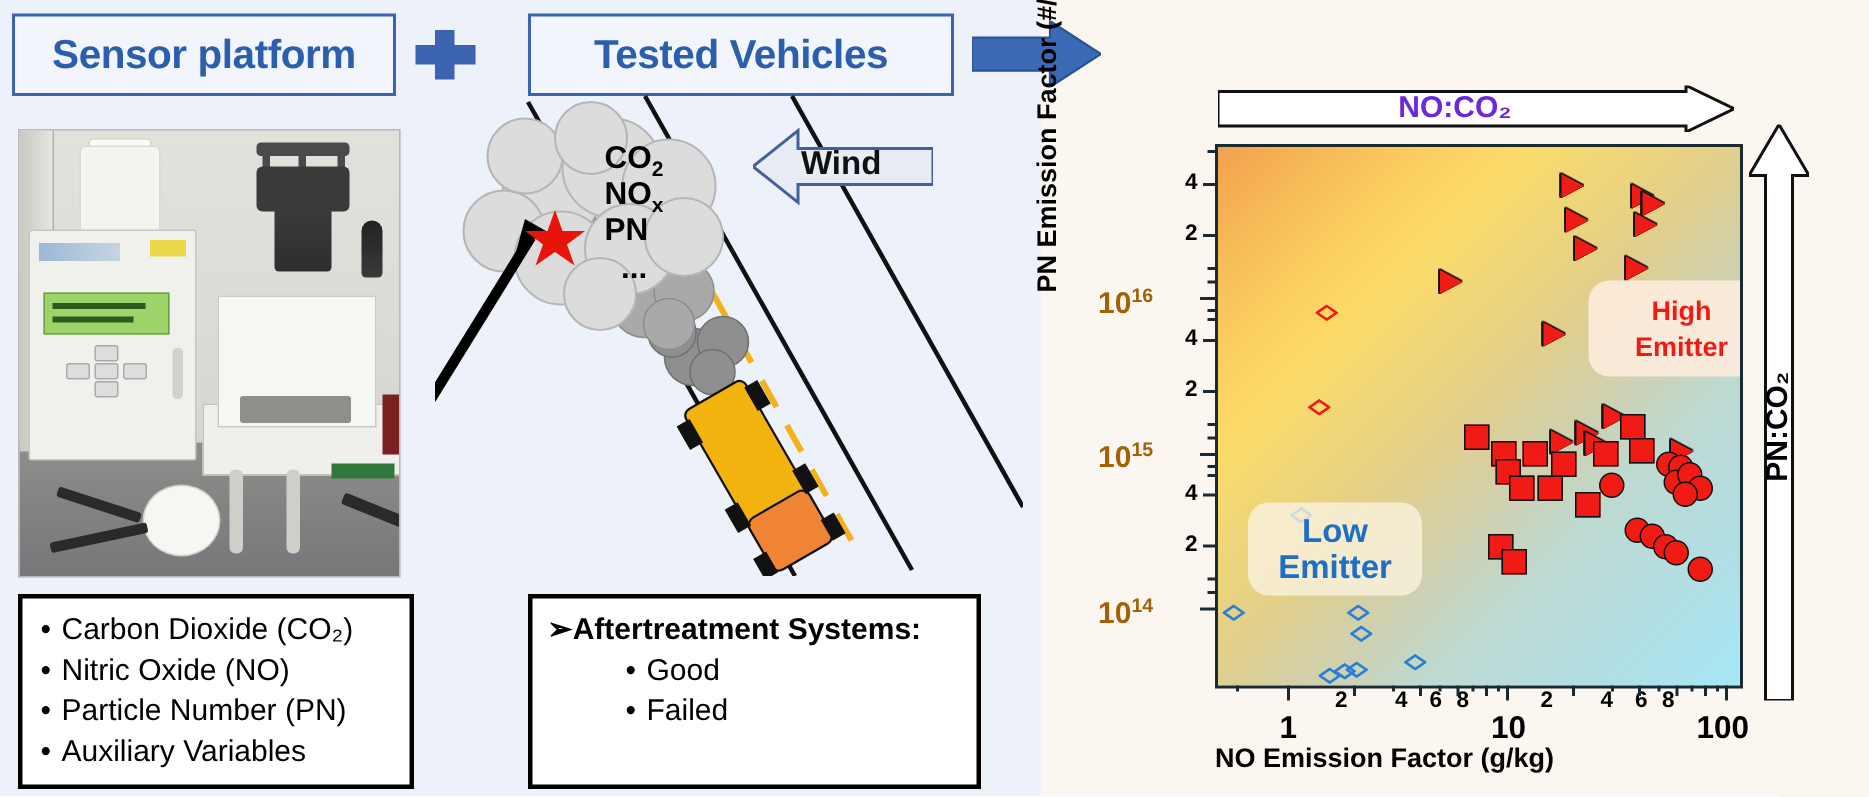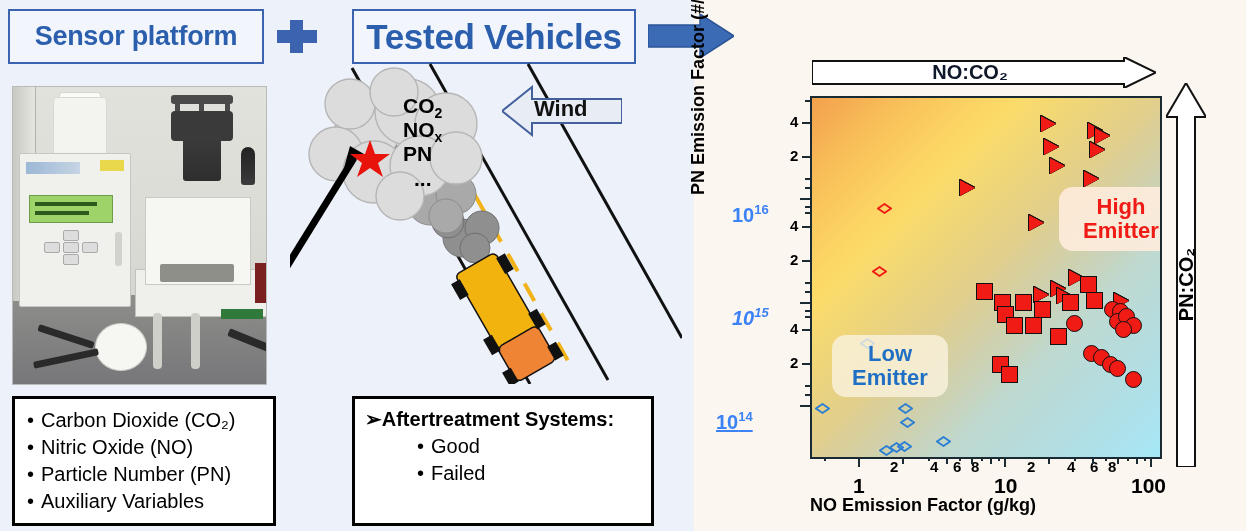--- a/index.html
+++ b/index.html
@@ -8,21 +8,21 @@
 
   
   .panel-left{position:absolute;left:0;top:0;width:694px;height:531px;background:#edf2fa;}
   .panel-right{position:absolute;left:694px;top:0;width:552px;height:531px;background:#fbf6f0;}
 
   
   .hdr-box{position:absolute;background:#f2f6fc;border:2px solid #3b63b0;
            display:flex;align-items:center;justify-content:center;
            color:#2b5fad;font-weight:bold;letter-spacing:-0.3px;}
   #hdr-sensor{left:8px;top:9px;width:252px;height:51px;font-size:27px;}
-  #hdr-vehicles{left:352px;top:9px;width:280px;height:51px;font-size:35px;}
+  #hdr-vehicles{left:352px;top:9px;width:280px;height:51px;font-size:27px;}
 
   
   .plus{position:absolute;left:277px;top:20px;width:40px;height:30px;}
   .plus i{position:absolute;background:#3b63b0;display:block;}
   .plus i.h{left:0;top:10px;width:40px;height:13px;}
   .plus i.v{left:13px;top:0px;width:13px;height:33px;}
 
   
   .bigarrow{position:absolute;left:648px;top:14px;width:86px;height:44px;}
 
@@ -136,36 +136,36 @@
   .dia{position:absolute;width:15px;height:10px;}
   .dia svg{display:block;}
 
   
   .ylab{position:absolute;left:-6px;top:140px;transform:rotate(-90deg);transform-origin:left top;
         font-size:18px;font-weight:bold;white-space:nowrap;color:#000;}
   .xlab{position:absolute;left:116px;top:440px;width:348px;text-align:left;
         font-size:18px;font-weight:bold;color:#000;}
   .ticklab{position:absolute;font-size:15px;font-weight:bold;color:#000;}
   .ticklabbig{position:absolute;font-size:21px;font-weight:bold;color:#000;}
-  .decade{position:absolute;font-size:20px;font-weight:bold;color:#3b82f6;white-space:nowrap;margin-top:13px;}
+  .decade{position:absolute;font-size:20px;font-weight:bold;color:#a16207;white-space:nowrap;}
   .decade sup{font-size:13px;}
 
   
   .toparrow{position:absolute;left:118px;top:2px;width:344px;height:31px;}
   .toparrow .txt{position:absolute;left:0;top:4px;width:316px;text-align:center;
-        font-size:20px;font-weight:bold;color:#0f172a;}
+        font-size:20px;font-weight:bold;color:#6d28d9;}
   .rightarrow{position:absolute;left:472px;top:28px;width:40px;height:384px;}
   .rightarrow .txt{position:absolute;left:-100px;top:190px;width:240px;text-align:center;
         transform:rotate(-90deg);font-size:20px;font-weight:bold;color:#000;}
 
   
   .callout{position:absolute;border-radius:14px;text-align:center;font-weight:bold;
            line-height:24px;display:flex;align-items:center;justify-content:center;flex-direction:column;}
   #co-high{left:247px;top:89px;width:124px;height:64px;background:rgba(255,237,222,.88);
-           color:#f01b14;font-size:22px;}
+           color:#f01b14;font-size:18px;}
   #co-low{left:20px;top:237px;width:116px;height:62px;background:rgba(250,243,223,.80);
            color:#1f6fc4;font-size:22px;}
 </style>
 </head>
 <body>
 
 <div id="root">
 
   <div class="panel-left"></div>
   <div class="panel-right"></div>
@@ -336,22 +336,22 @@
         <polygon points="20,0 40,34 29,34 29,384 11,384 11,34 0,34" fill="#ffffff" stroke="#111" stroke-width="2"></polygon>
       </svg>
       <div class="txt">PN:CO₂</div>
     </div>
 
     <div class="ylab">PN Emission Factor (#/kg)</div>
 
     <div class="xlab">NO Emission Factor (g/kg)</div>
 
     <div class="decade" style="left:38px;top:134px;">10<sup>16</sup></div>
-    <div class="decade" style="left:38px;top:237px;font-style:italic;">10<sup>15</sup></div>
-    <div class="decade" style="left:22px;top:341px;text-decoration:underline;">10<sup>14</sup></div>
+    <div class="decade" style="left:38px;top:237px;">10<sup>15</sup></div>
+    <div class="decade" style="left:38px;top:341px;">10<sup>14</sup></div>
 
     <div class="ticklab" style="left:96px;top:58px;">4</div>
     <div class="ticklab" style="left:96px;top:92px;">2</div>
     <div class="ticklab" style="left:96px;top:162px;">4</div>
     <div class="ticklab" style="left:96px;top:196px;">2</div>
     <div class="ticklab" style="left:96px;top:265px;">4</div>
     <div class="ticklab" style="left:96px;top:299px;">2</div>
 
     <div class="ticklabbig" style="left:159px;top:419px;">1</div>
     <div class="ticklabbig" style="left:300px;top:419px;">10</div>

